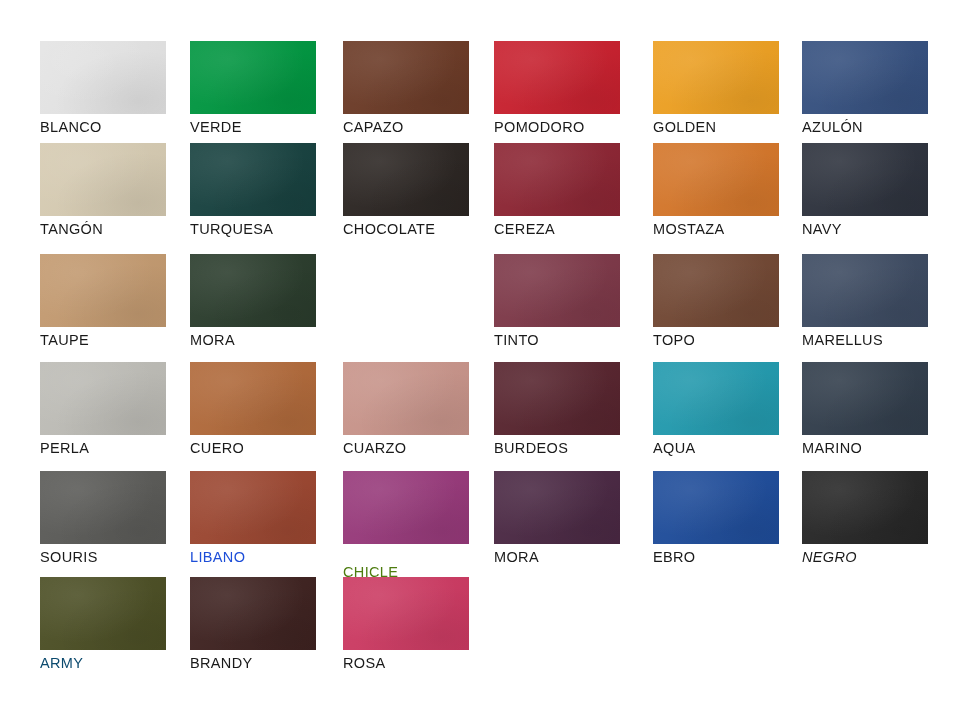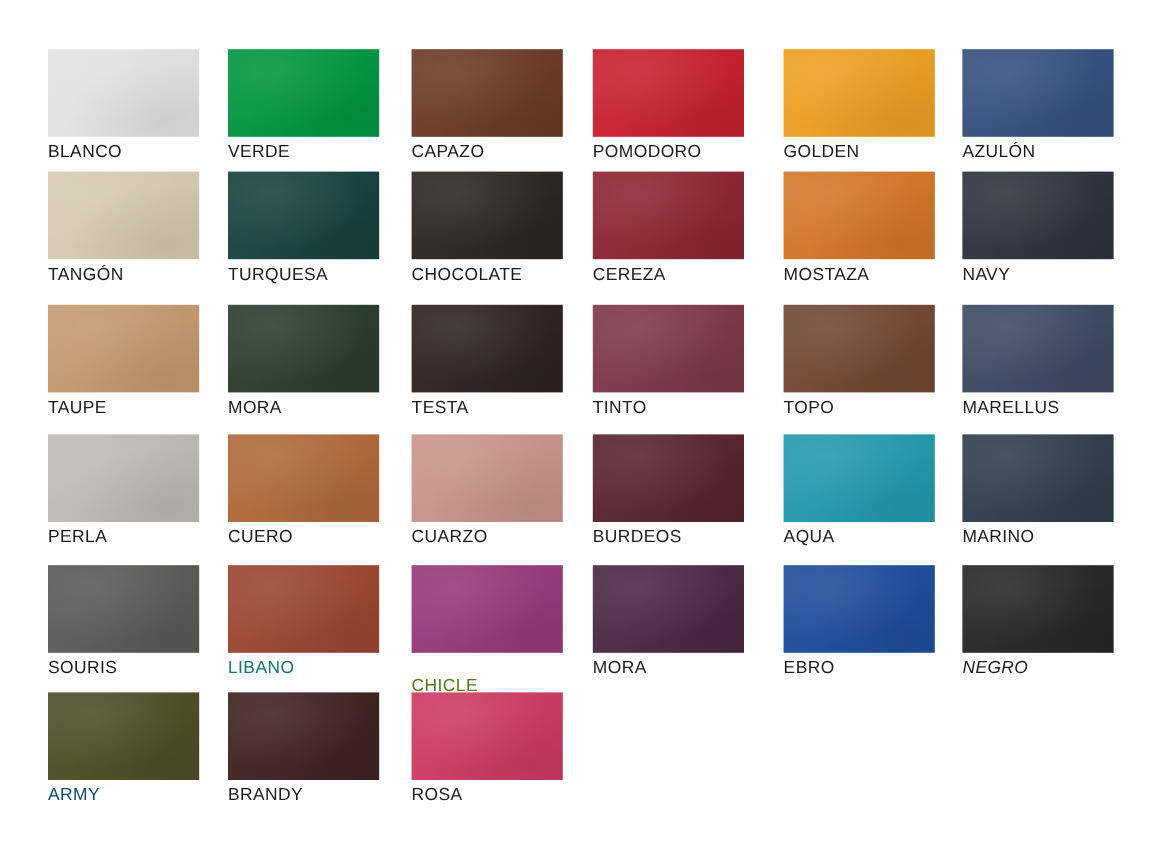--- a/index.html
+++ b/index.html
@@ -106,24 +106,20 @@
       <div class="swatch-label" style="color: rgb(26, 26, 26);">NAVY</div>
     </div>
     <div class="swatch-cell" style="left: 40px; top: 254px;">
       <div class="swatch-chip" title="TAUPE" style="width: 126px; height: 73px; background: rgb(195, 154, 112);"></div>
       <div class="swatch-label" style="color: rgb(26, 26, 26);">TAUPE</div>
     </div>
     <div class="swatch-cell" style="left: 190px; top: 254px;">
       <div class="swatch-chip" title="PATO" style="width: 126px; height: 73px; background: rgb(42, 60, 44);"></div>
       <div class="swatch-label" style="color: rgb(26, 26, 26);">MORA</div>
     </div>
-    <div class="swatch-cell" style="left: 343px; top: 254px;">
-      <div class="swatch-chip" title="TESTA" style="width: 126px; height: 73px; background: rgb(46, 34, 32);"></div>
-      <div class="swatch-label" style="color: rgb(26, 26, 26);">TESTA</div>
-    </div>
     <div class="swatch-cell" style="left: 494px; top: 254px;">
       <div class="swatch-chip" title="TINTO" style="width: 126px; height: 73px; background: rgb(125, 56, 72);"></div>
       <div class="swatch-label" style="color: rgb(26, 26, 26);">TINTO</div>
     </div>
     <div class="swatch-cell" style="left: 653px; top: 254px;">
       <div class="swatch-chip" title="TOPO" style="width: 126px; height: 73px; background: rgb(113, 71, 51);"></div>
       <div class="swatch-label" style="color: rgb(26, 26, 26);">TOPO</div>
     </div>
     <div class="swatch-cell" style="left: 802px; top: 254px;">
       <div class="swatch-chip" title="MARELLUS" style="width: 126px; height: 73px; background: rgb(60, 74, 97);"></div>
@@ -152,21 +148,21 @@
     <div class="swatch-cell" style="left: 802px; top: 362px;">
       <div class="swatch-chip" title="MARINO" style="width: 126px; height: 73px; background: rgb(49, 61, 75);"></div>
       <div class="swatch-label" style="color: rgb(26, 26, 26);">MARINO</div>
     </div>
     <div class="swatch-cell" style="left: 40px; top: 471px;">
       <div class="swatch-chip" title="SOURIS" style="width: 126px; height: 73px; background: rgb(90, 90, 87);"></div>
       <div class="swatch-label" style="color: rgb(26, 26, 26);">SOURIS</div>
     </div>
     <div class="swatch-cell" style="left: 190px; top: 471px;">
       <div class="swatch-chip" title="LIBANO" style="width: 126px; height: 73px; background: rgb(155, 70, 48);"></div>
-      <div class="swatch-label" style="color: #0f766e;">LIBANO</div>
+      <div class="swatch-label" style="color: #1d4ed8;">LIBANO</div>
     </div>
     <div class="swatch-cell" style="left: 343px; top: 471px;">
       <div class="swatch-chip" title="CHICLE" style="width: 126px; height: 73px; background: rgb(151, 57, 122);"></div>
       <div class="swatch-label" style="color: #4d7c0f; margin-top: 20px;">CHICLE</div>
     </div>
     <div class="swatch-cell" style="left: 494px; top: 471px;">
       <div class="swatch-chip" title="MORA" style="width: 126px; height: 73px; background: rgb(74, 40, 67);"></div>
       <div class="swatch-label" style="color: rgb(26, 26, 26);">MORA</div>
     </div>
     <div class="swatch-cell" style="left: 653px; top: 471px;">

